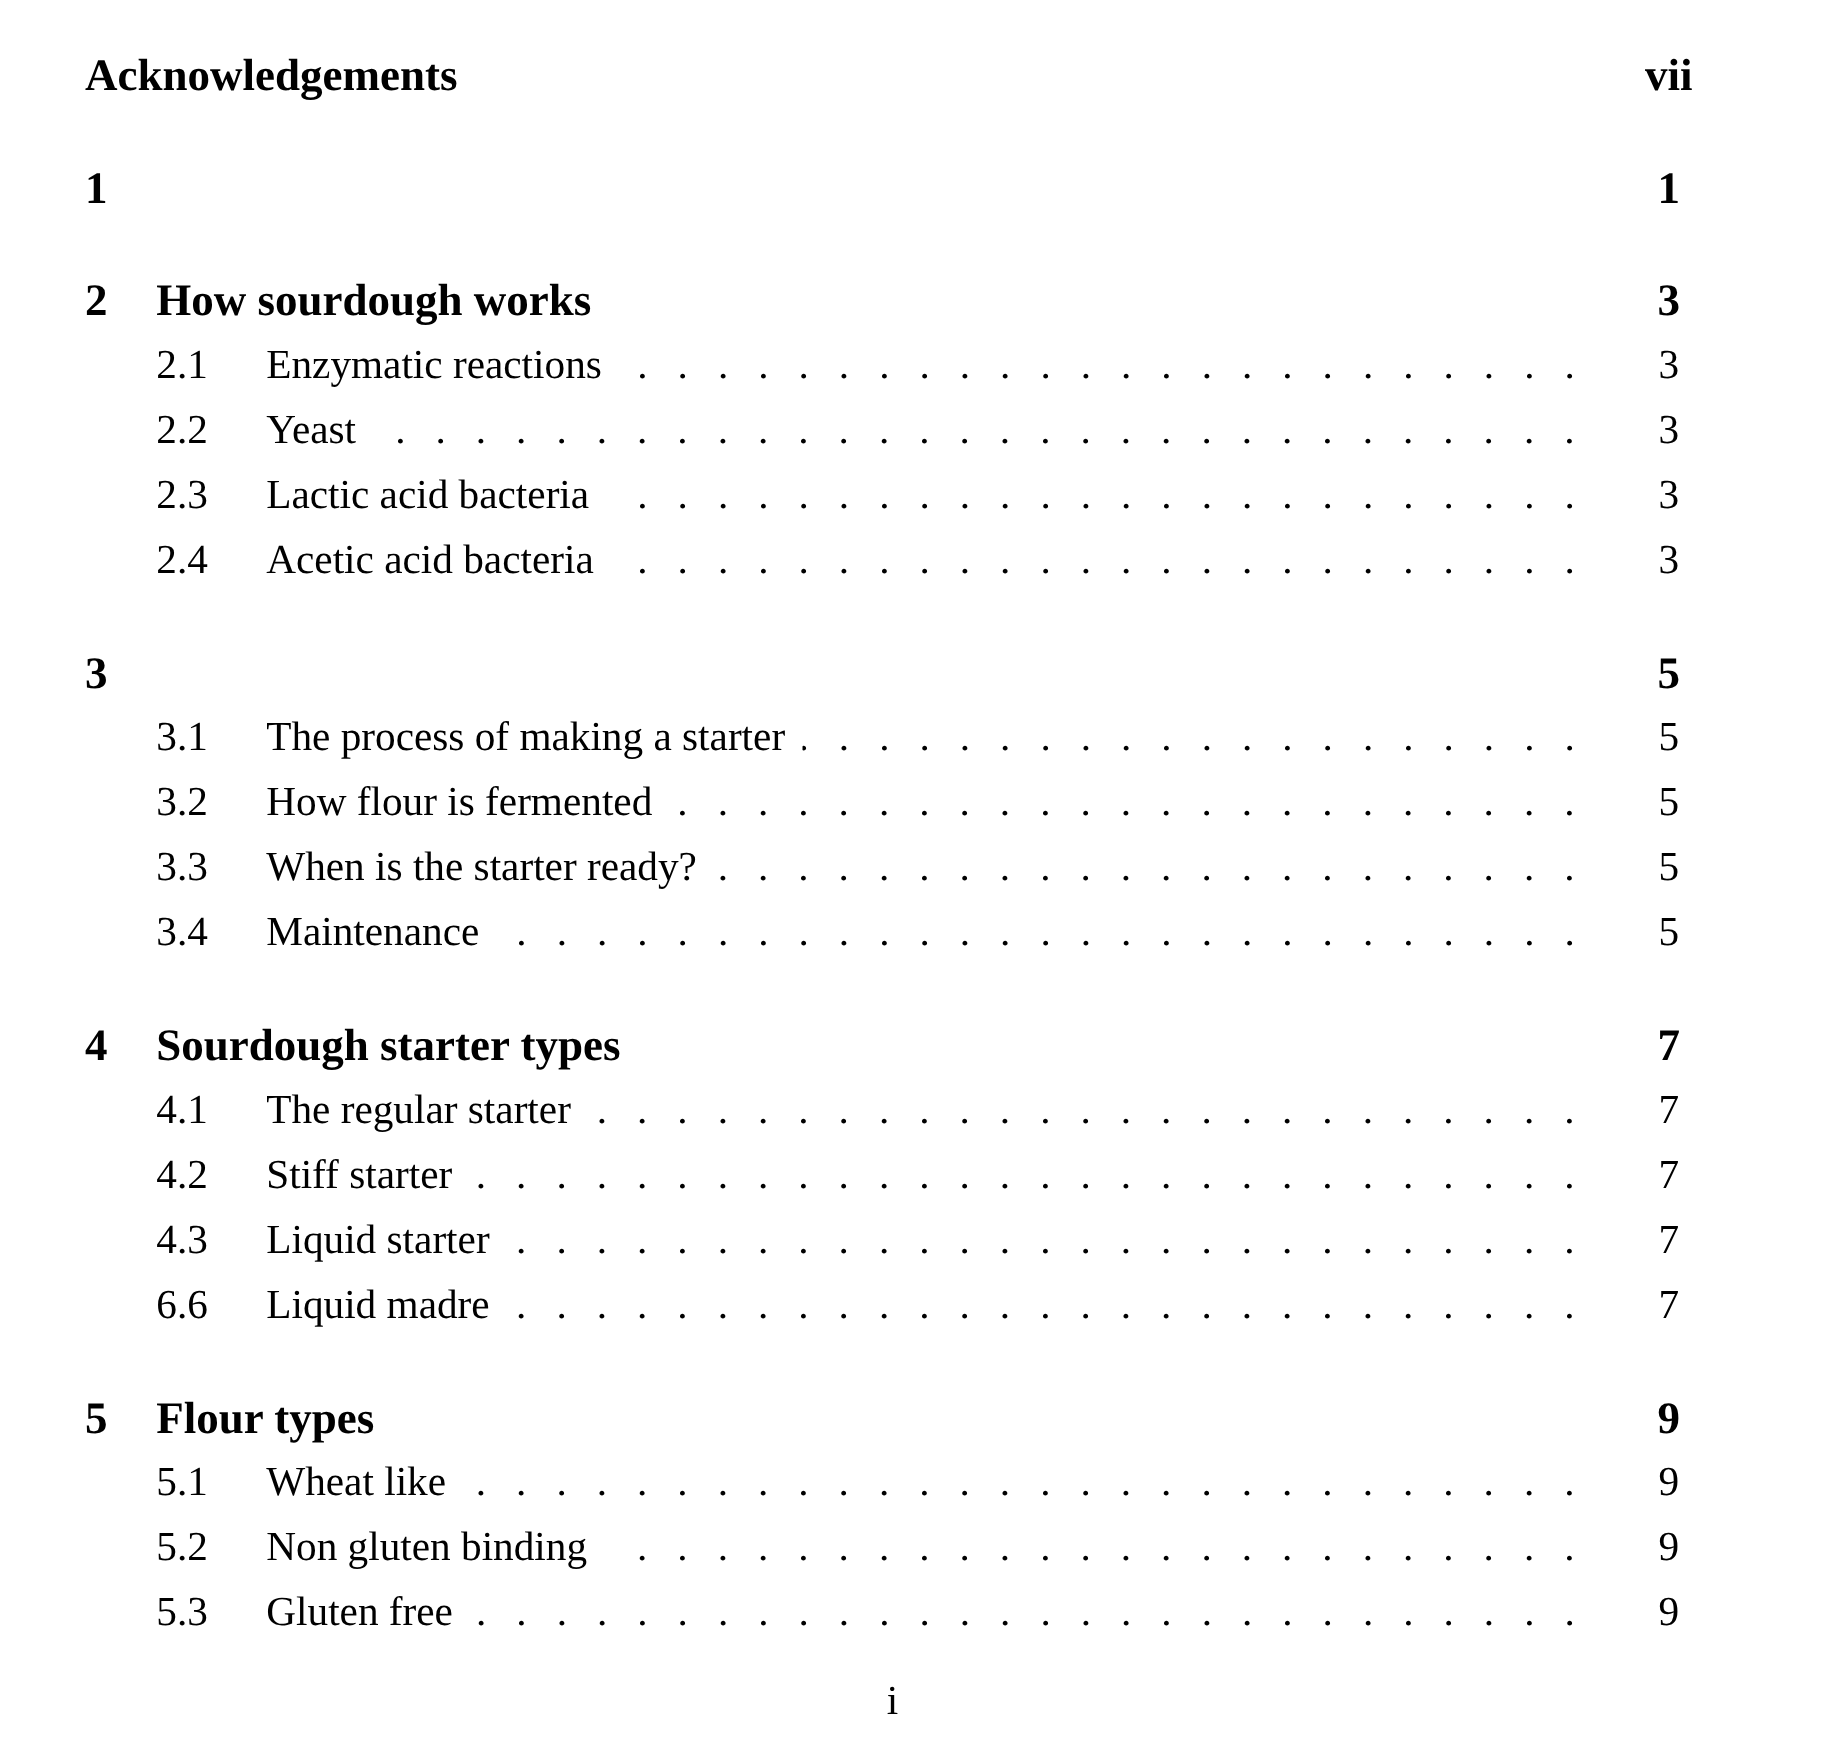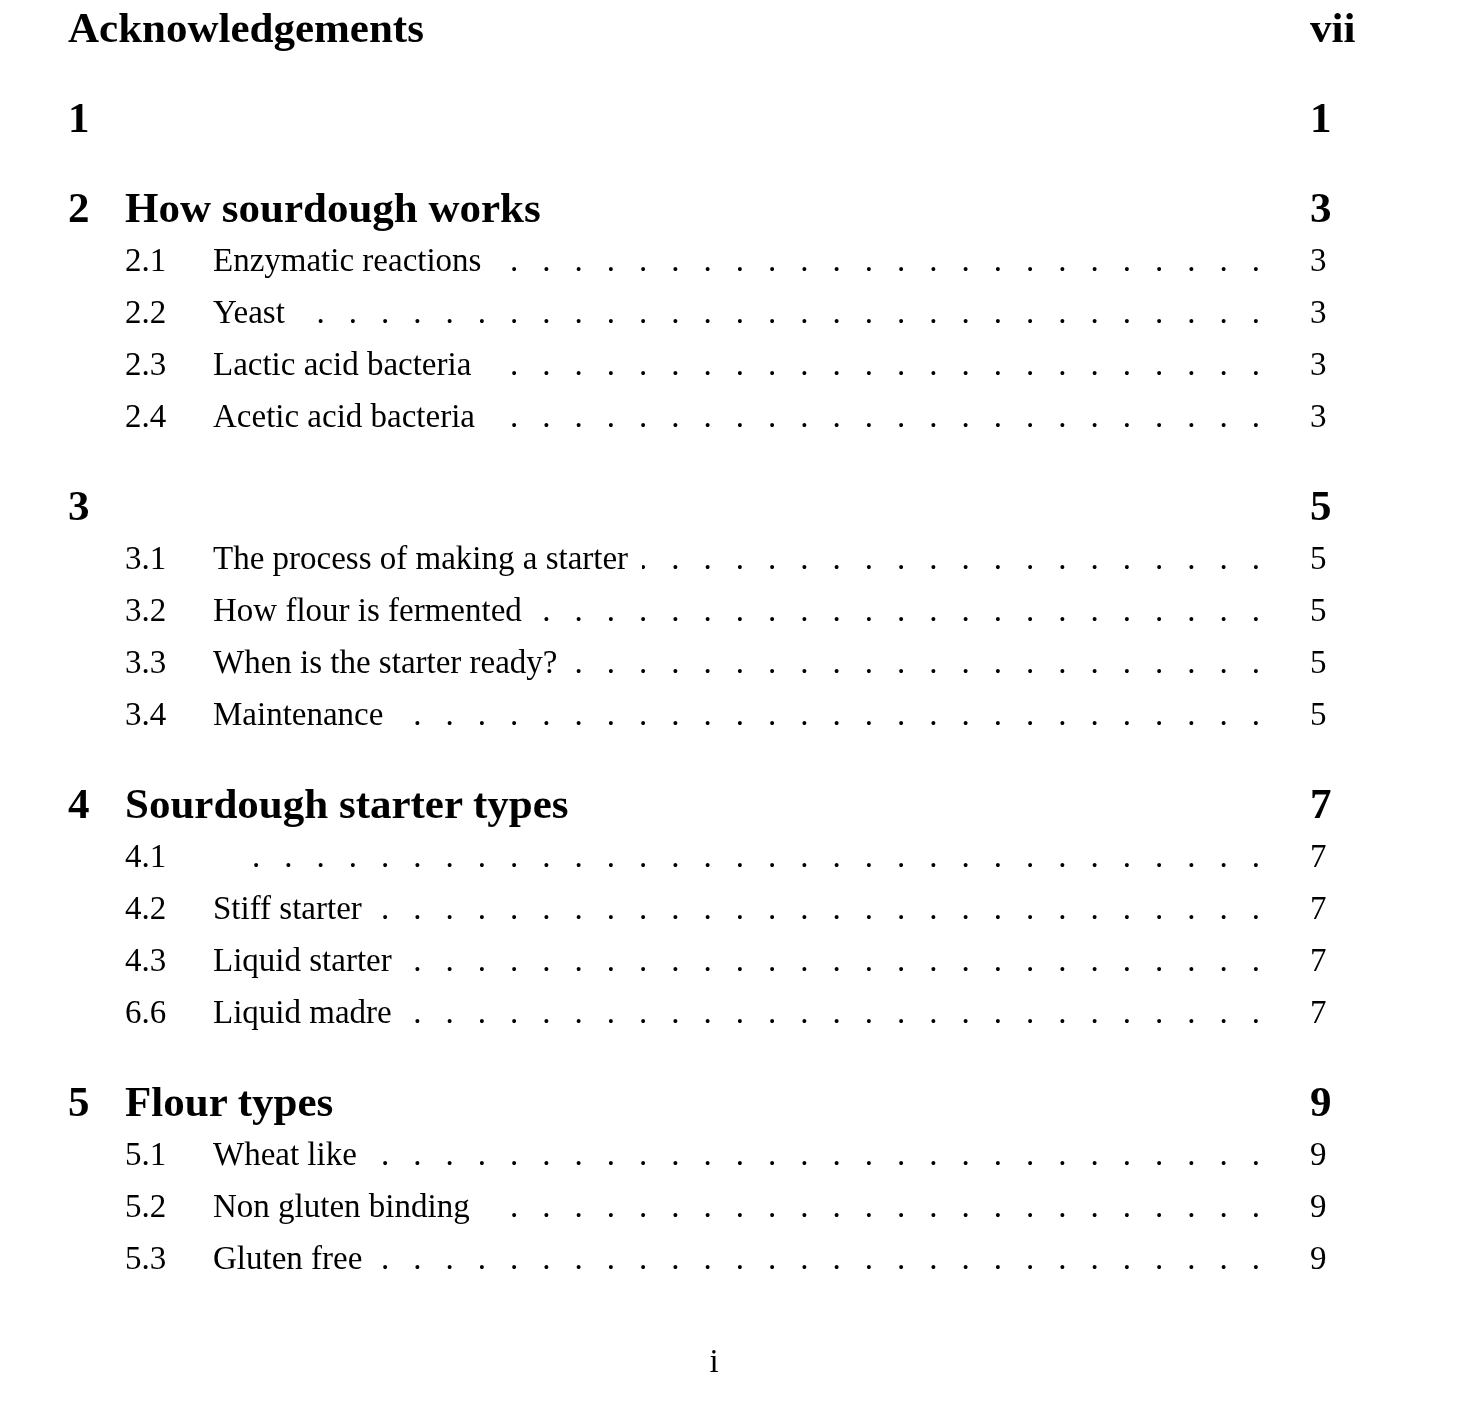--- a/index.html
+++ b/index.html
@@ -14,37 +14,38 @@
   }
   .toc { padding: 2px 104px 0 68px; }
   .row {
     display: flex;
     align-items: baseline;
     line-height: 52px;
     font-size: 33px;
   }
   .chapter-row, .front-row {
     font-weight: bold;
-    font-size: 43px;
+    font-size: 36px;
+    margin-top: 32px;
   }
   .chapter-row .num { width: 57px; flex-shrink: 0; }
   .section-row { padding-left: 57px; }
   .section-row .num { width: 88px; flex-shrink: 0; }
   .title { white-space: nowrap; flex-shrink: 0; }
   .leader {
     flex: 1 1 auto;
     overflow: hidden;
     white-space: nowrap;
     direction: rtl;
     letter-spacing: 24px;
     margin: 0 26px 0 14px;
     font-size: 33px;
     font-weight: normal;
   }
-  .pagenum { min-width: 50px; text-align: left; flex-shrink: 0; }
+  .pagenum { min-width: 50px; text-align: center; flex-shrink: 0; }
   .chapter-block { margin-top: 38px; }
   .footer {
     position: absolute;
     left: 68px;
     right: 104px;
     bottom: 30px;
     text-align: center;
     font-size: 33px;
   }
 </style>
@@ -130,20 +131,21 @@
       </div>
       <div class="chapter-block">
         <div class="row chapter-row">
           <span class="num">4</span>
           <span class="title">Sourdough starter types</span>
           <span class="leader"></span>
           <span class="pagenum">7</span>
         </div>
         <div class="row section-row">
           <span class="num">4.1</span>
+          <span class="title">The regular starter</span>
           <span class="leader">............................................................</span>
           <span class="pagenum">7</span>
         </div>
         <div class="row section-row">
           <span class="num">4.2</span>
           <span class="title">Stiff starter</span>
           <span class="leader">............................................................</span>
           <span class="pagenum">7</span>
         </div>
         <div class="row section-row">

